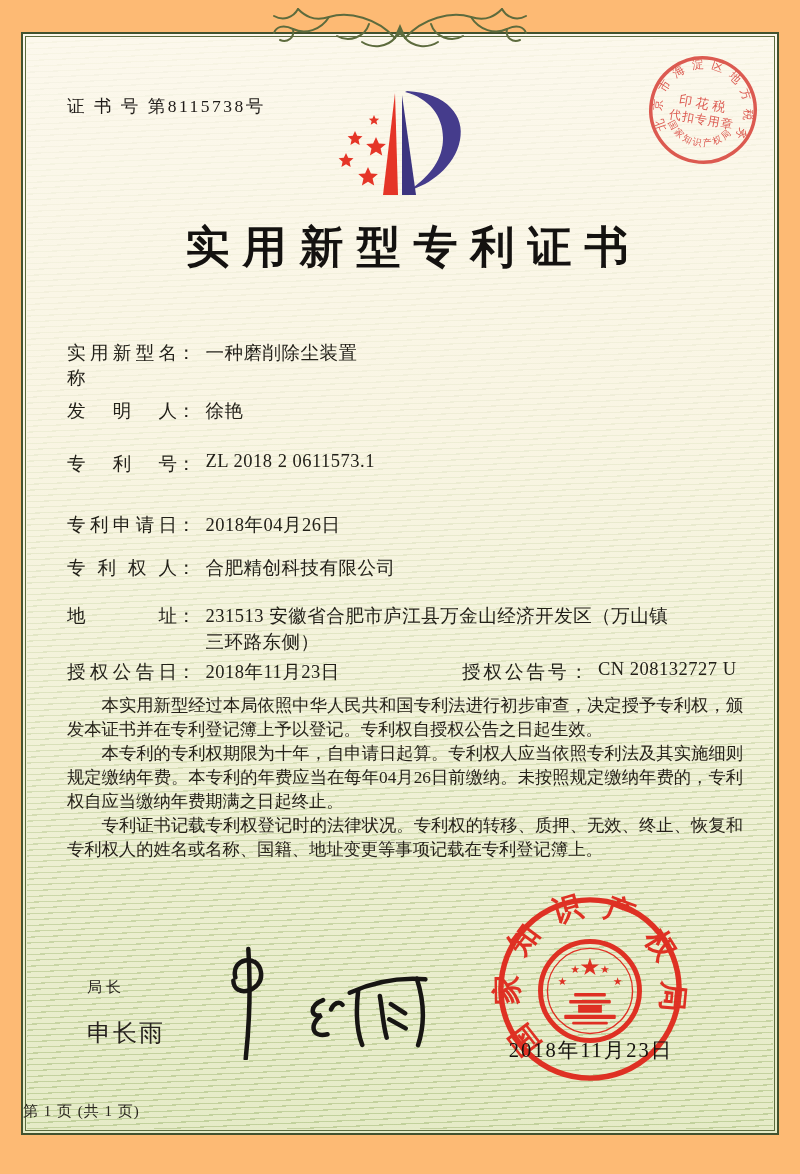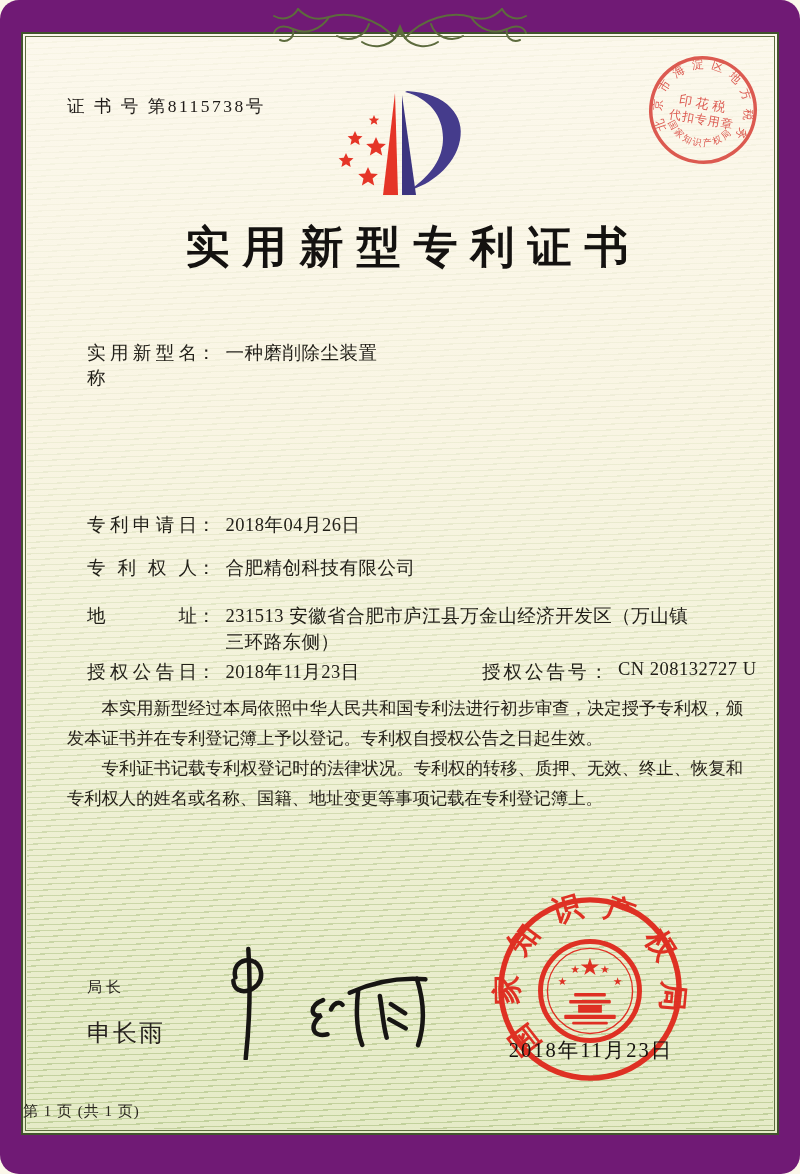--- a/index.html
+++ b/index.html
@@ -3,23 +3,22 @@
 <meta charset="utf-8">
 <style>
   * { margin: 0; padding: 0; box-sizing: border-box; }
   html, body { background: #fbf7ea; }
   body { font-family: "Liberation Serif", "DejaVu Serif", serif; color: #26221e; }
   .page {
     position: relative;
     width: 800px;
     height: 1174px;
     margin: 0 auto;
-    background: #701a75;
+    background: #fdba74;
     overflow: hidden;
-    border-radius: 19px;
   }
   
   .frame {
     position: absolute;
     left: 21px; top: 32px;
     width: 758px; height: 1103px;
     border: 2.5px solid #42522e;
     background: linear-gradient(180deg, #fcf8ec 0%, #f9f5e3 36%, #f2f2d9 60%, #ebeecf 80%, #e5ebc7 100%);
   }
   .frame-inner {
@@ -60,33 +59,32 @@
   }
   
   .field-row {
     position: absolute; left: 44px; width: 690px;
     font-size: 18.5px; color: #222019;
   }
   .field-label {
     display: inline-block; width: 110px;
     text-align: justify; text-align-last: justify;
     vertical-align: top;
-    margin-left: 20px;
   }
   .field-colon { display: inline-block; vertical-align: top; }
   .field-value { display: inline-block; margin-left: 10px; vertical-align: top; letter-spacing: 0.5px; }
   .field-value.address { width: 465px; line-height: 26px; }
   .grant-no {
     position: absolute; left: 395px; top: 0; white-space: nowrap;
   }
   .grant-no .field-label { width: auto; letter-spacing: 3px; }
   
   .body-text {
     position: absolute; left: 44px; top: 660px; width: 676px;
-    font-size: 17.3px; line-height: 30px;
+    font-size: 17.3px; line-height: 24px;
     text-align: justify; color: #26221a;
   }
   .body-text p { text-indent: 2em; }
   
   .signer-title { position: absolute; left: 64px; top: 944px; font-size: 15px; letter-spacing: 4px; }
   .signer-name  { position: absolute; left: 64px; top: 983px; font-size: 24px; letter-spacing: 2px; }
   .signature { position: absolute; left: 198px; top: 908px; width: 215px; height: 118px; }
   .big-seal { position: absolute; left: 468px; top: 856px; width: 198px; height: 198px; opacity: .93; }
   .seal-date {
     position: absolute; left: 446px; top: 1002px; width: 244px;
@@ -143,38 +141,45 @@
         <path d="M14,74 l2.2,4.8 5.3,.5 -4,3.5 1.2,5.2 -4.7,-2.8 -4.6,2.8 1.2,-5.2 -4,-3.5 5.2,-.5 Z"></path>
         <path d="M36,88 l2.9,6.4 7,.6 -5.3,4.6 1.6,6.9 -6.2,-3.7 -6.1,3.7 1.6,-6.9 -5.3,-4.6 6.9,-.6 Z"></path>
       </g>
     </svg>
 
     <div class="title">实用新型专利证书</div>
 
     <div class="field-row" style="top:306px">
       <span class="field-label">实用新型名称</span><span class="field-colon">：</span><span class="field-value">一种磨削除尘装置</span>
     </div>
+    <div class="field-row" style="top:364px">
+      <span class="field-label">发明人</span><span class="field-colon">：</span><span class="field-value">徐艳</span>
+    </div>
+    <div class="field-row" style="top:417px">
+      <span class="field-label">专利号</span><span class="field-colon">：</span><span class="field-value">ZL 2018 2 0611573.1</span>
+    </div>
     <div class="field-row" style="top:478px">
       <span class="field-label">专利申请日</span><span class="field-colon">：</span><span class="field-value">2018年04月26日</span>
     </div>
     <div class="field-row" style="top:521px">
       <span class="field-label">专利权人</span><span class="field-colon">：</span><span class="field-value">合肥精创科技有限公司</span>
     </div>
     <div class="field-row" style="top:569px">
       <span class="field-label">地址</span><span class="field-colon">：</span><span class="field-value address">231513 安徽省合肥市庐江县万金山经济开发区（万山镇三环路东侧）</span>
     </div>
     <div class="field-row" style="top:625px">
       <span class="field-label">授权公告日</span><span class="field-colon">：</span><span class="field-value">2018年11月23日</span>
       <span class="grant-no">
         <span class="field-label">授权公告号</span><span class="field-colon">：</span><span class="field-value">CN 208132727 U</span>
       </span>
     </div>
 
     <div class="body-text">
       <p>本实用新型经过本局依照中华人民共和国专利法进行初步审查，决定授予专利权，颁发本证书并在专利登记簿上予以登记。专利权自授权公告之日起生效。</p>
+      <p>本专利的专利权期限为十年，自申请日起算。专利权人应当依照专利法及其实施细则规定缴纳年费。本专利的年费应当在每年04月26日前缴纳。未按照规定缴纳年费的，专利权自应当缴纳年费期满之日起终止。</p>
       <p>专利证书记载专利权登记时的法律状况。专利权的转移、质押、无效、终止、恢复和专利权人的姓名或名称、国籍、地址变更等事项记载在专利登记簿上。</p>
     </div>
 
     <div class="signer-title">局长</div>
     <div class="signer-name">申长雨</div>
 
     <svg class="signature" viewBox="0 0 200 110">
       <g fill="none" stroke="#171513" stroke-width="4.2" stroke-linecap="round" transform="rotate(-2 100 55)">
         <path d="M14,30 C10,12 36,8 38,26 C40,44 12,50 12,33"></path>
         <path d="M27,4 C28,38 25,78 21,106"></path>

